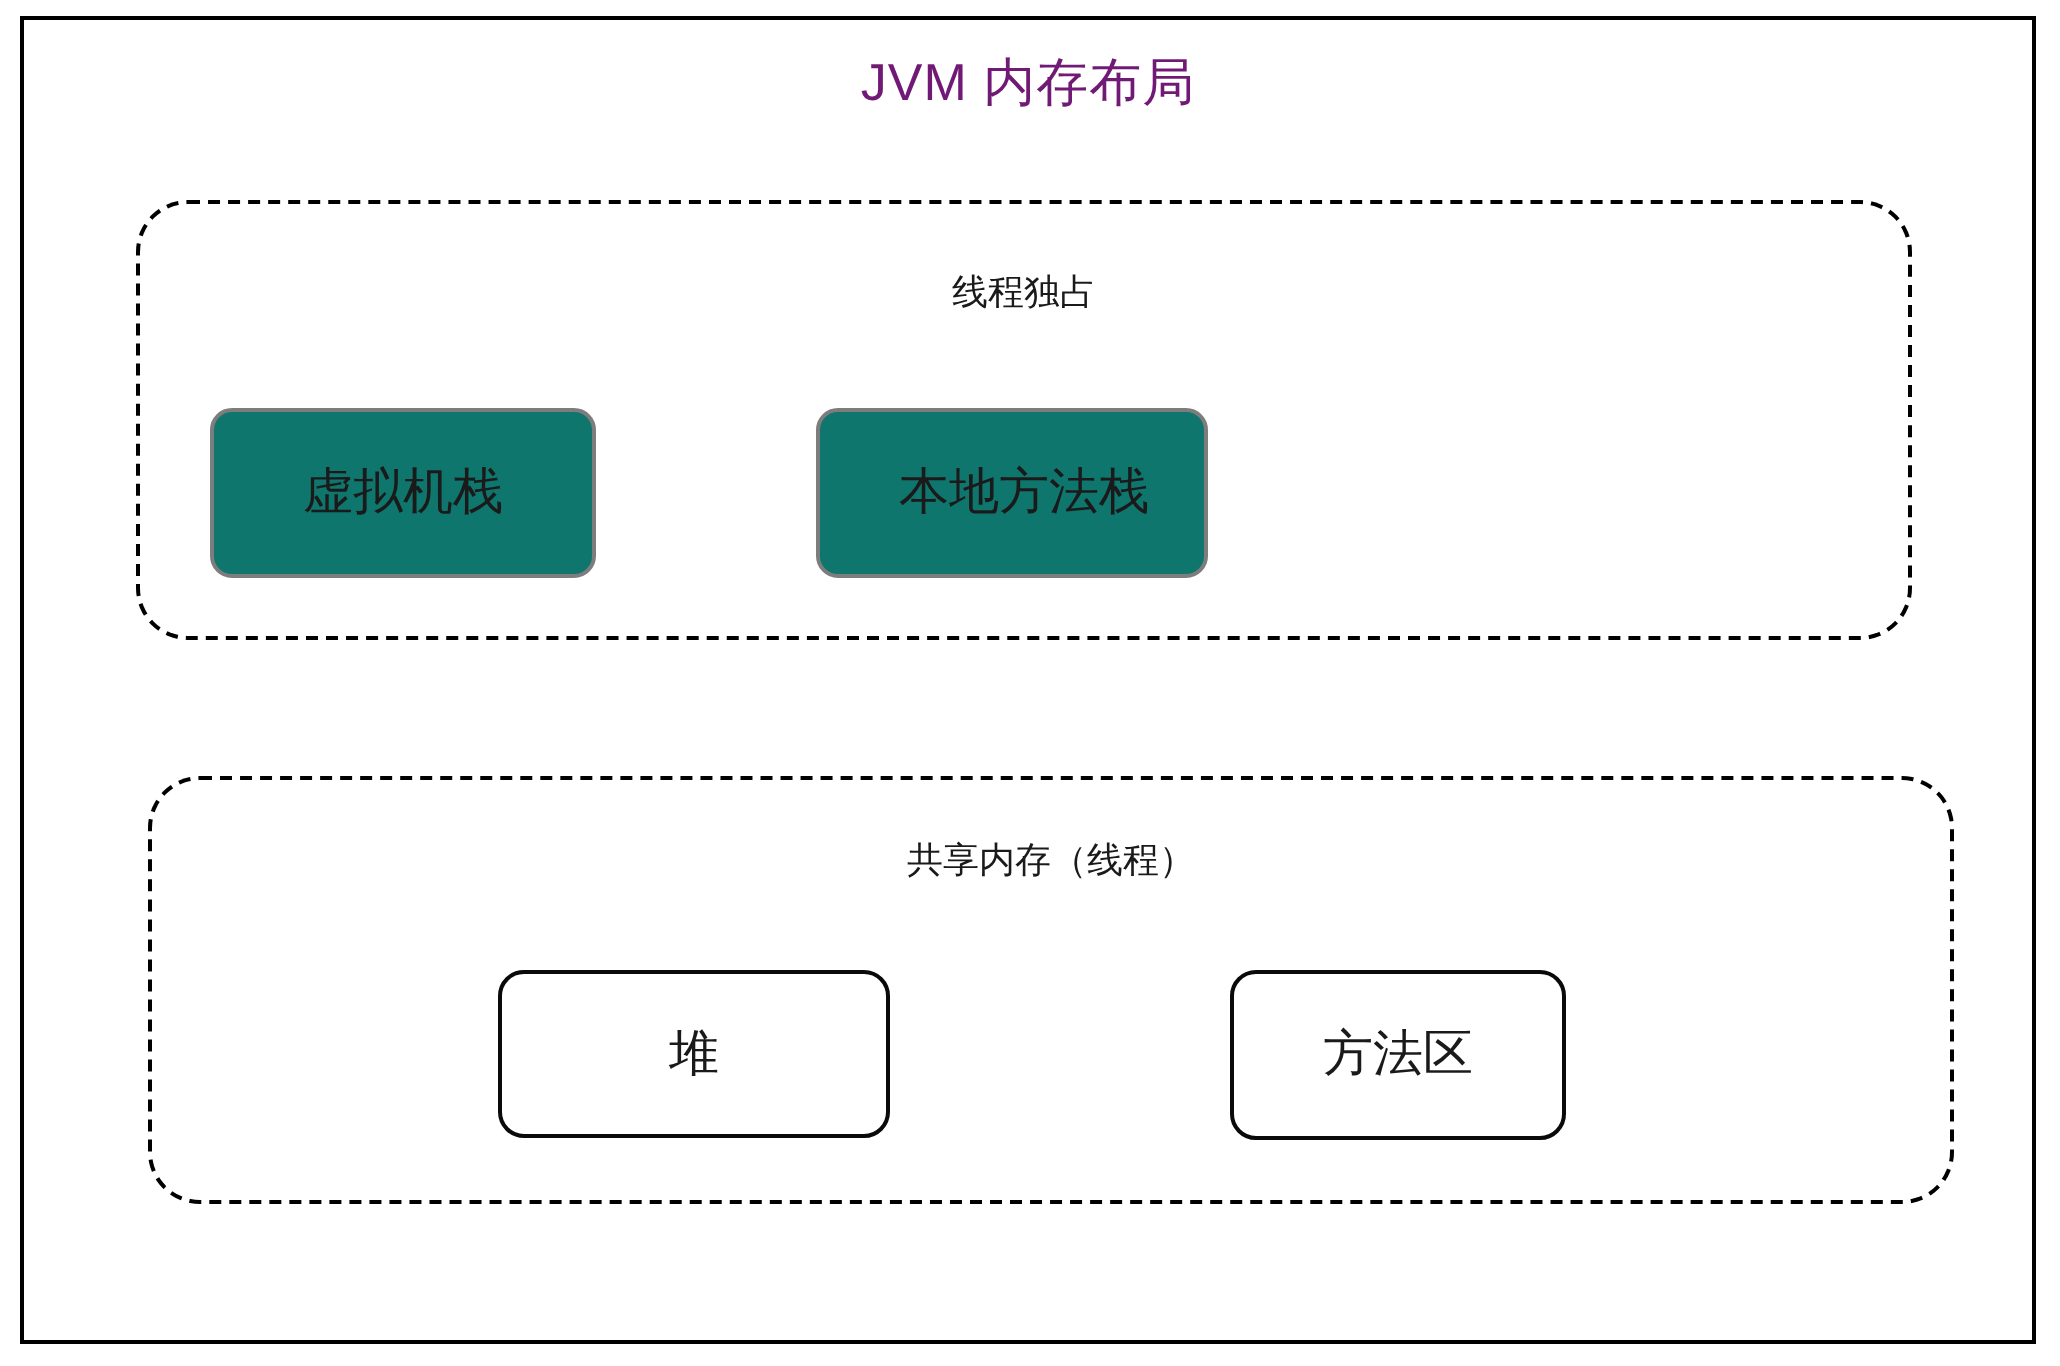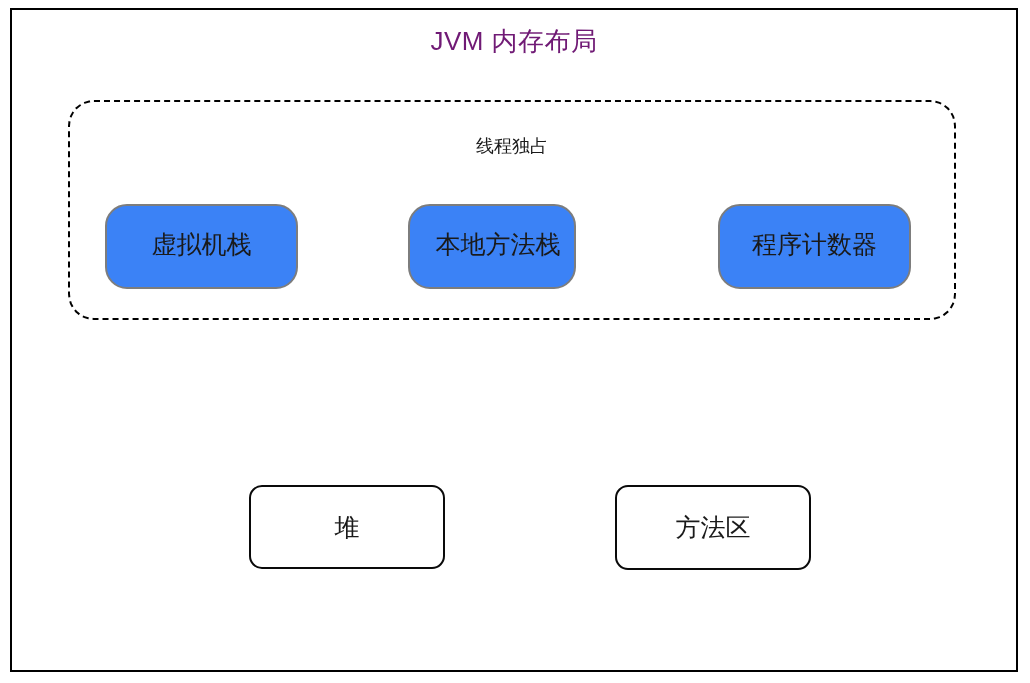--- a/index.html
+++ b/index.html
@@ -89,57 +89,58 @@
     box-sizing: border-box;
     display: flex;
     align-items: center;
     justify-content: center;
     font-size: 25px;
     line-height: 29px;
     color: #1a1a1a;
     white-space: nowrap;
   }
   .box-gray {
-    background: #3b82f6;
+    background: #0f766e;
     border: 2.5px solid #7d7d7d;
-    border-radius: 22px;
-    font-family: Liberation Mono, monospace;
+    border-radius: 11px;
   }
   .box-white {
     background: #ffffff;
     border: 2.5px solid #0a0a0a;
     border-radius: 13px;
   }
 
   
   .box-vm-stack        { left: 105px; top: 204px; width: 193px; height: 85px; }
-  .box-native-stack    { left: 408px; top: 204px; width: 168px; height: 85px; padding-left: 12px; }
+  .box-native-stack    { left: 408px; top: 204px; width: 196px; height: 85px; padding-left: 12px; }
   .box-program-counter { left: 718px; top: 204px; width: 193px; height: 85px; }
 
   
   .box-heap        { left: 249px; top: 485px; width: 196px; height: 84px; }
-  .box-method-area { left: 615px; top: 485px; width: 196px; height: 85px; }
+  .box-method-area { left: 615px; top: 485px; width: 168px; height: 85px; }
 </style>
 </head>
 <body>
 
 <div id="canvas">
 
   <div class="outer-frame"></div>
 
   <div class="diagram-title">JVM 内存布局</div>
 
   <div class="group group-thread-exclusive">
     <div class="group-title">线程独占</div>
   </div>
 
   <div class="box box-gray box-vm-stack">虚拟机栈</div>
 
   <div class="box box-gray box-native-stack">本地方法栈</div>
 
-  <div class="box box-gray box-program-counter">程序计数器</div>
 
+  <div class="group group-shared-memory">
+    <div class="group-title">共享内存（线程）</div>
+  </div>
 
   <div class="box box-white box-heap">堆</div>
 
   <div class="box box-white box-method-area">方法区</div>
 
 </div>
 
 </body></html>

